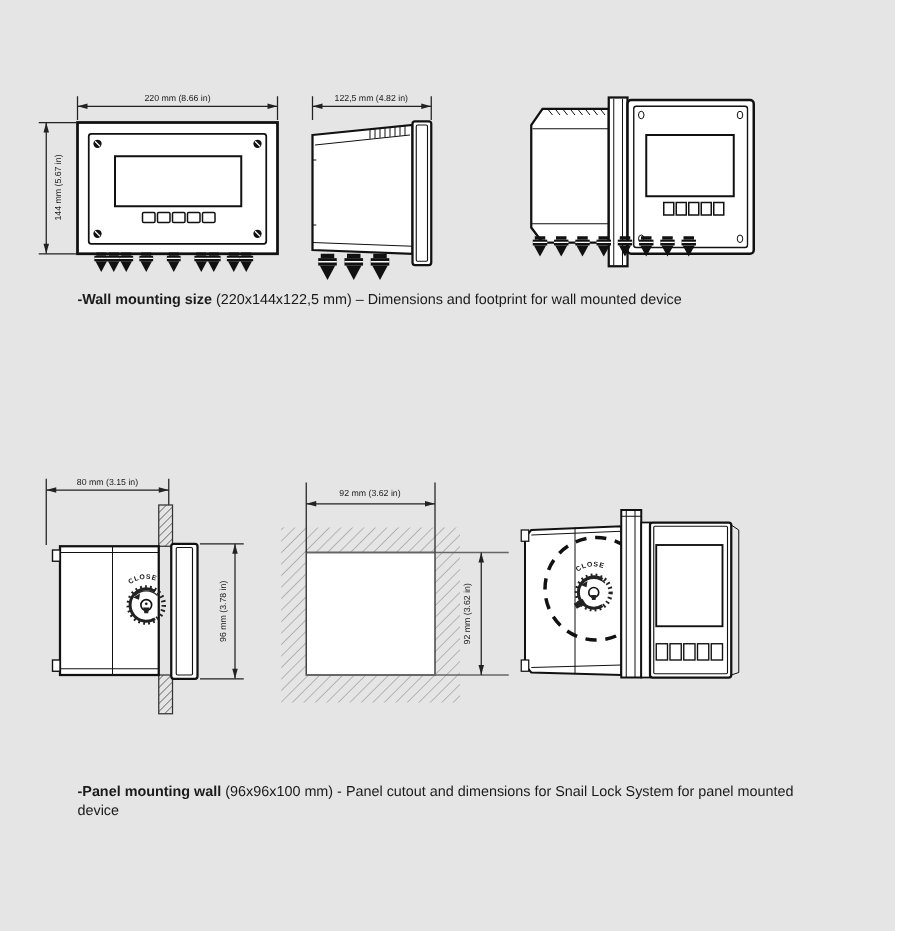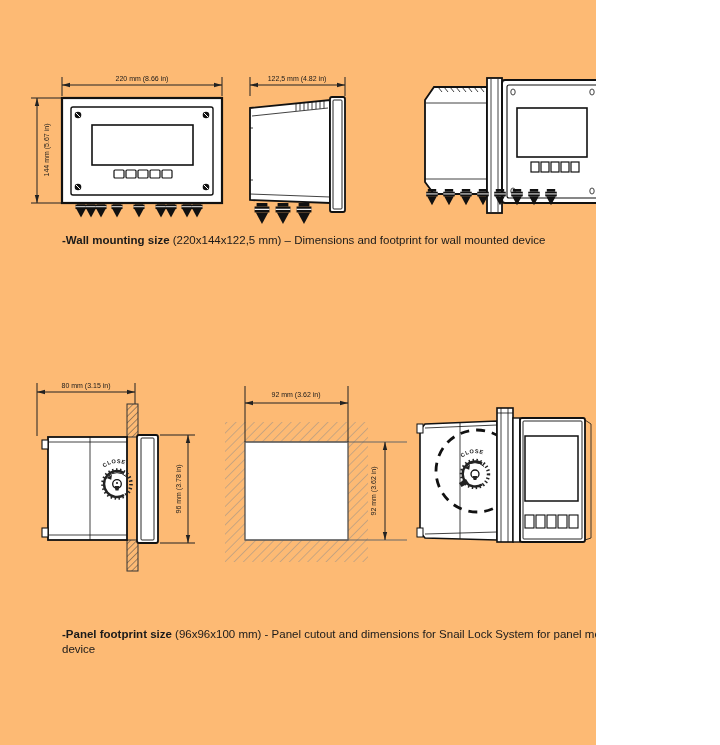--- a/index.html
+++ b/index.html
@@ -1,16 +1,16 @@
 <!DOCTYPE html>
 <html><head>
 <meta charset="utf-8">
 <style>
   html,body{margin:0;padding:0;background:#fff;}
-  #page{position:relative;width:596px;height:745px;background:#fdba74;overflow:hidden;
+  #page{position:relative;width:716px;height:745px;background:#e5e5e5;overflow:hidden;
         font-family:"Liberation Sans", sans-serif;color:#1a1a1a;}
   .drawing{position:absolute;}
   .dim-label{font-family:"Liberation Sans", sans-serif;font-size:7px;fill:#1a1a1a;}
   .lock-label{font-family:"Liberation Sans", sans-serif;font-size:5.5px;font-weight:bold;fill:#111;letter-spacing:0.6px;}
   .caption{position:absolute;font-size:11.5px;line-height:15px;color:#1a1a1a;}
   .caption b{font-weight:bold;}
   svg .ln{stroke:#222;stroke-width:1;fill:none;}
   svg .outline{stroke:#111;fill:#fff;}
   svg .thin{stroke:#111;stroke-width:0.8;fill:none;}
   svg .arrow{fill:#222;stroke:none;}
@@ -290,16 +290,16 @@
       <rect class="outline" x="110" y="127" width="9" height="13" stroke-width="1.1"></rect>
       <rect class="outline" x="121" y="127" width="9" height="13" stroke-width="1.1"></rect>
       <rect class="outline" x="132" y="127" width="9" height="13" stroke-width="1.1"></rect>
       <rect class="outline" x="143" y="127" width="9" height="13" stroke-width="1.1"></rect>
       <rect class="outline" x="154" y="127" width="9" height="13" stroke-width="1.1"></rect>
     </g>
     <path class="thin" d="M170,32 L176,36 L176,150 L170,152"></path>
   </svg>
 
   <div class="caption" style="left:62px;top:627px;width:600px;">
-    <b>-Panel footprint size</b><span> (96x96x100 mm) - Panel cutout and dimensions for Snail Lock System for panel mounted device</span>
+    <b>-Panel mounting wall</b><span> (96x96x100 mm) - Panel cutout and dimensions for Snail Lock System for panel mounted device</span>
   </div>
 
 </div>
 
 </body></html>

